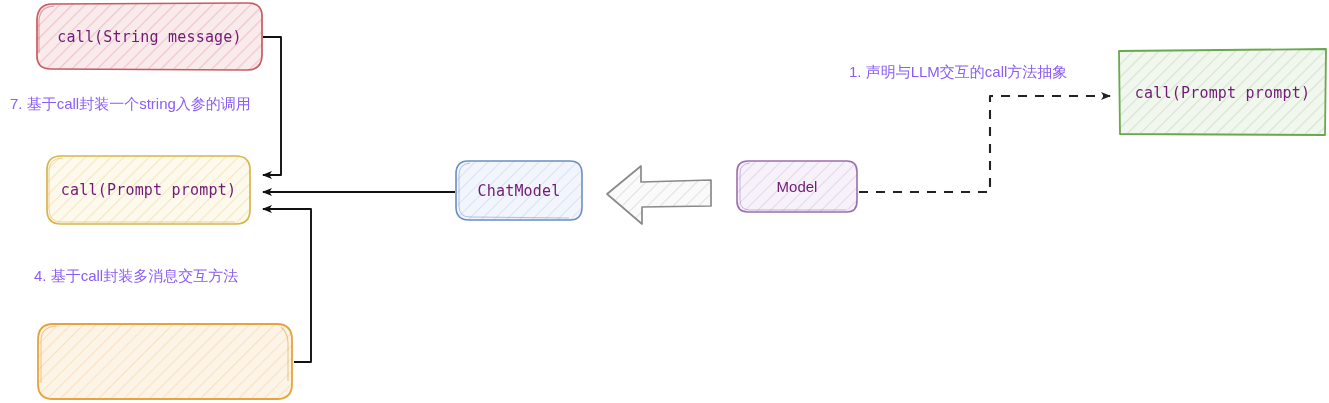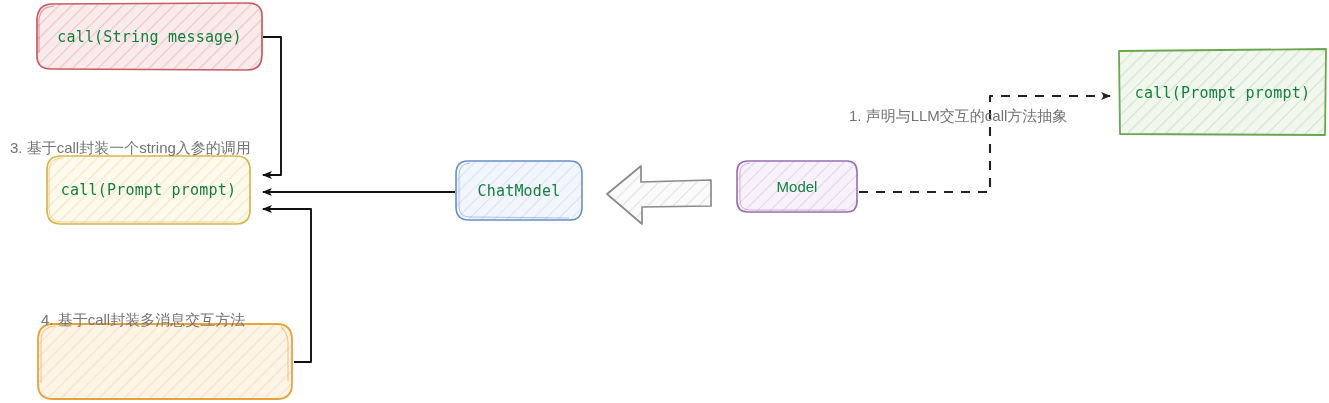--- a/index.html
+++ b/index.html
@@ -27,39 +27,38 @@
     box-sizing: border-box;
     display: flex;
     align-items: center;
     justify-content: center;
   }
   .node-label {
     position: relative;
     z-index: 3;
     font-family: "DejaVu Sans Mono", "Liberation Mono", monospace;
     font-size: 15px;
-    color: #15803d;
+    color: #701a75;
     letter-spacing: 0.2px;
     white-space: nowrap;
     text-align: center;
   }
   .node-label.plain {
     font-family: "Liberation Sans", sans-serif;
     font-size: 15px;
     letter-spacing: 0;
   }
   .edge-label {
     position: absolute;
     z-index: 4;
     font-family: "Liberation Sans", sans-serif;
     font-size: 15px;
-    color: #737373;
+    color: #8b5cf6;
     white-space: nowrap;
     line-height: 18px;
-    margin-top: 44px;
   }
 </style>
 </head>
 <body>
 
 <div id="canvas">
 
   <svg class="svg-layer" viewBox="0 0 1329 403" xmlns="http://www.w3.org/2000/svg">
     <defs>
       <marker id="arrowSolid" markerWidth="10" markerHeight="10" refX="9" refY="4" orient="auto" markerUnits="userSpaceOnUse">
@@ -174,17 +173,17 @@
     <span class="node-label plain">Model</span>
   </div>
 
   <div class="node" style="left:1119px; top:50px; width:207px; height:85px;">
     <span class="node-label">call(Prompt prompt)</span>
   </div>
 
   <div class="edge-label" style="left:849px; top:63px;">1. 声明与LLM交互的call方法抽象</div>
 
 
-  <div class="edge-label" style="left:10px; top:95px;">3. 基于call封装一个string入参的调用</div>
+  <div class="edge-label" style="left:10px; top:95px;">7. 基于call封装一个string入参的调用</div>
 
-  <div class="edge-label" style="left:41px; top:267px;">4. 基于call封装多消息交互方法</div>
+  <div class="edge-label" style="left:34px; top:267px;">4. 基于call封装多消息交互方法</div>
 
 </div>
 
 </body></html>

